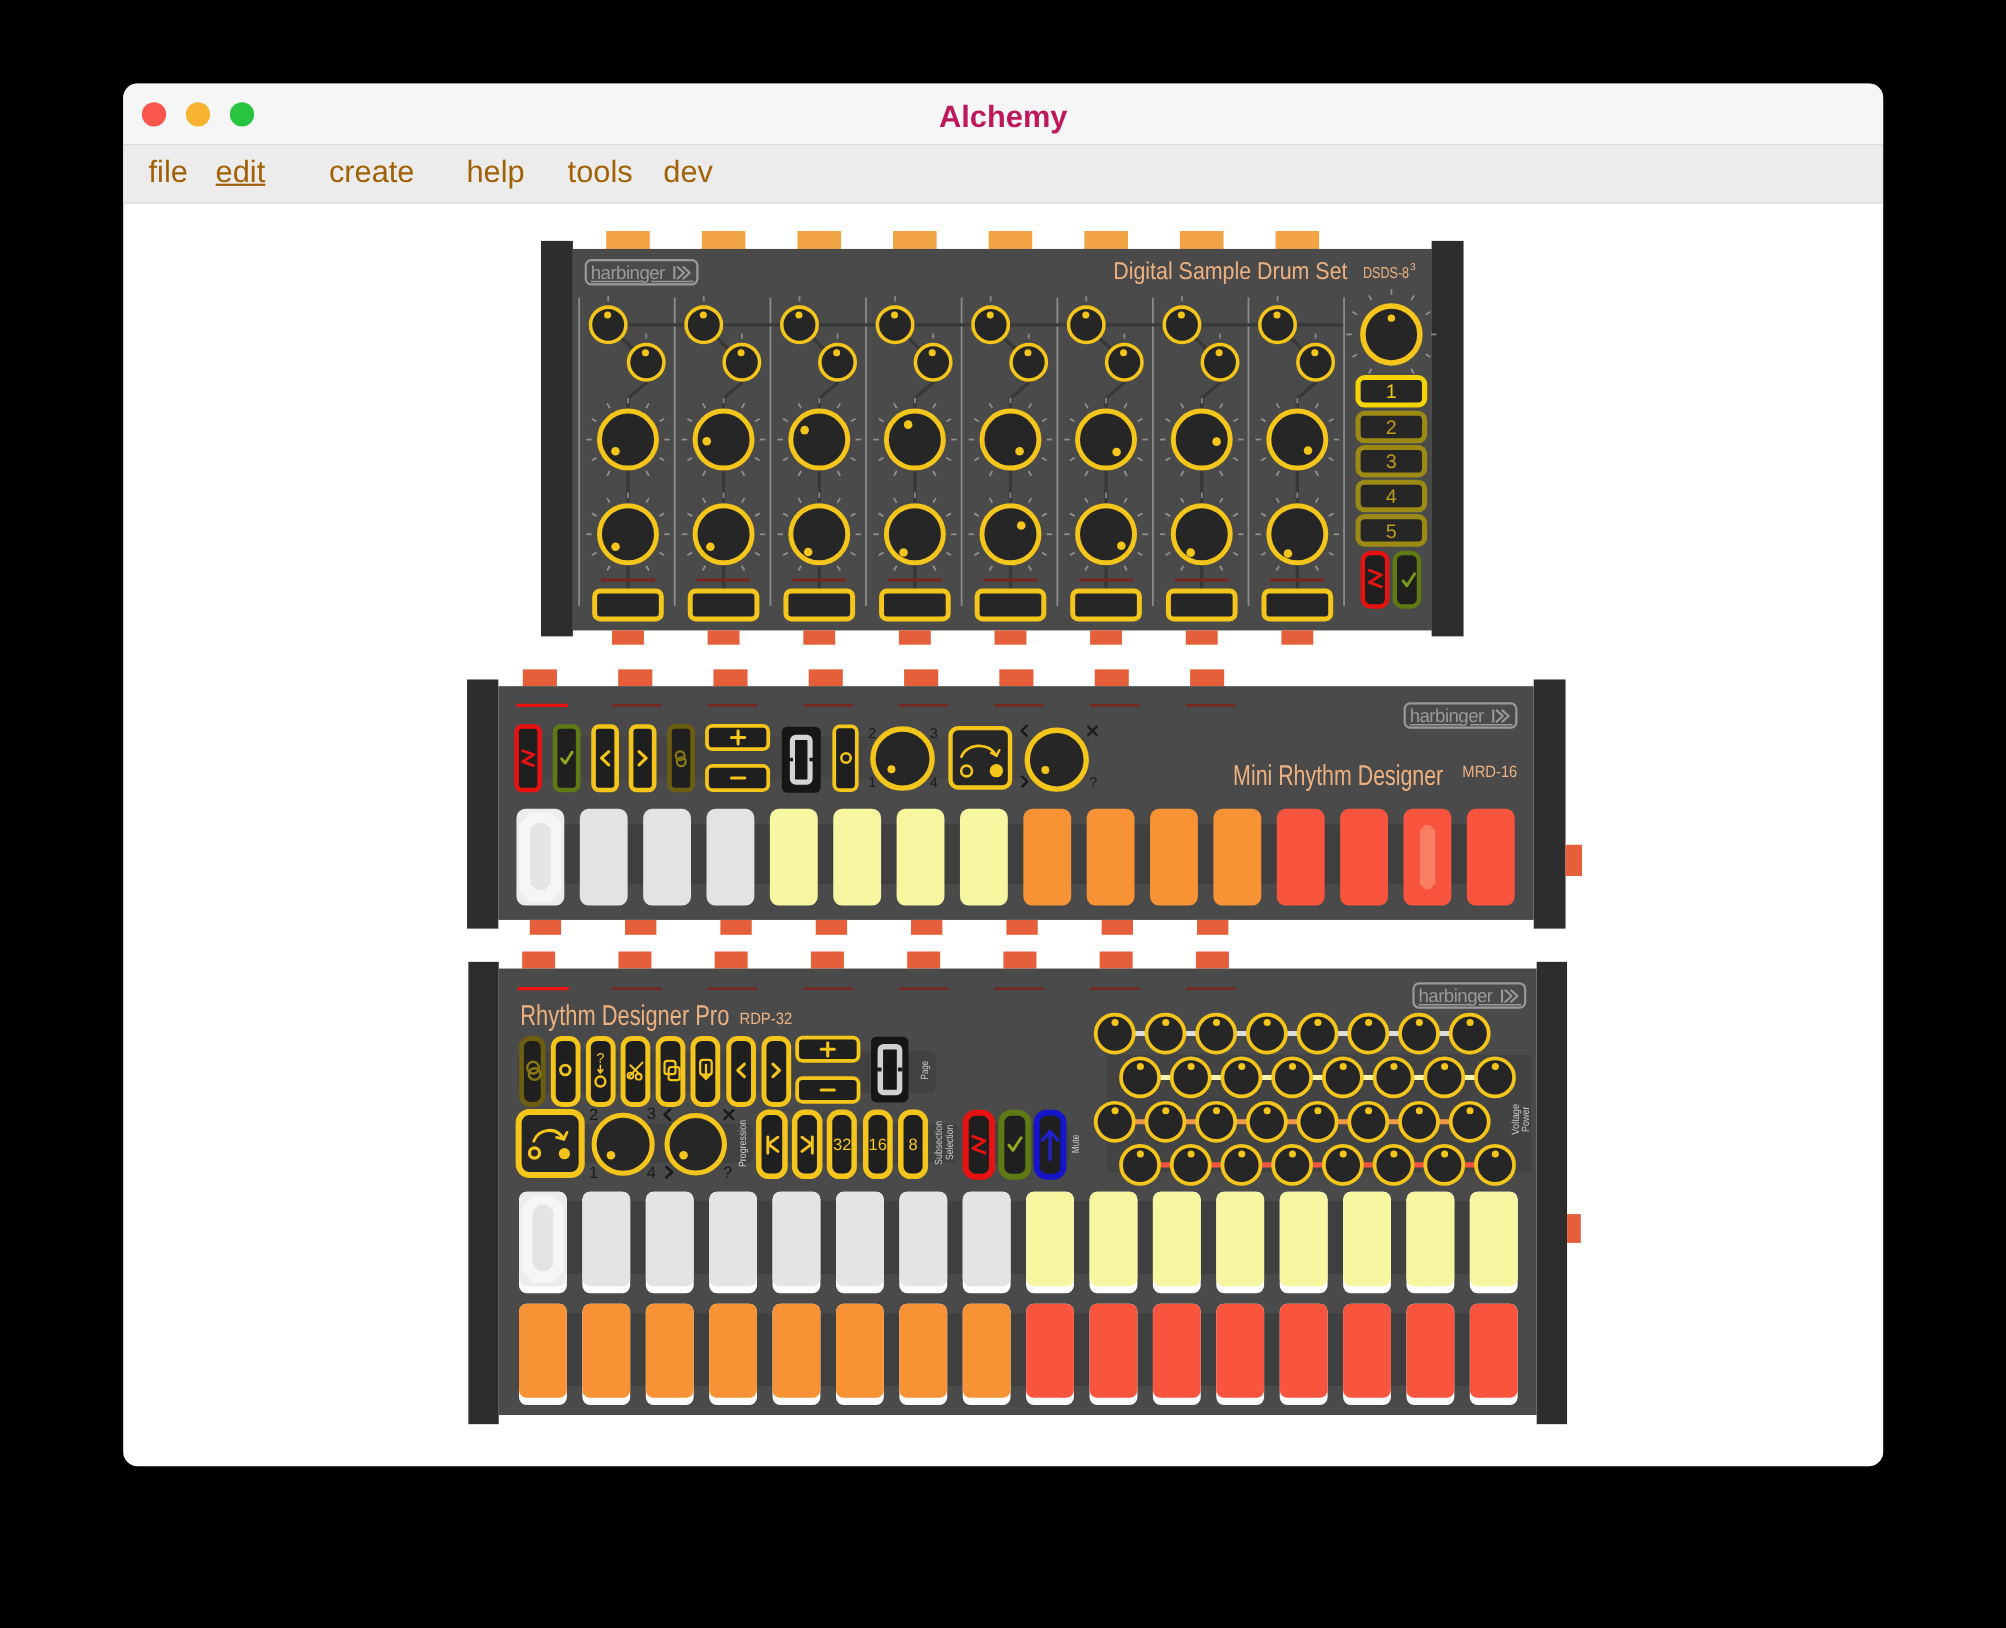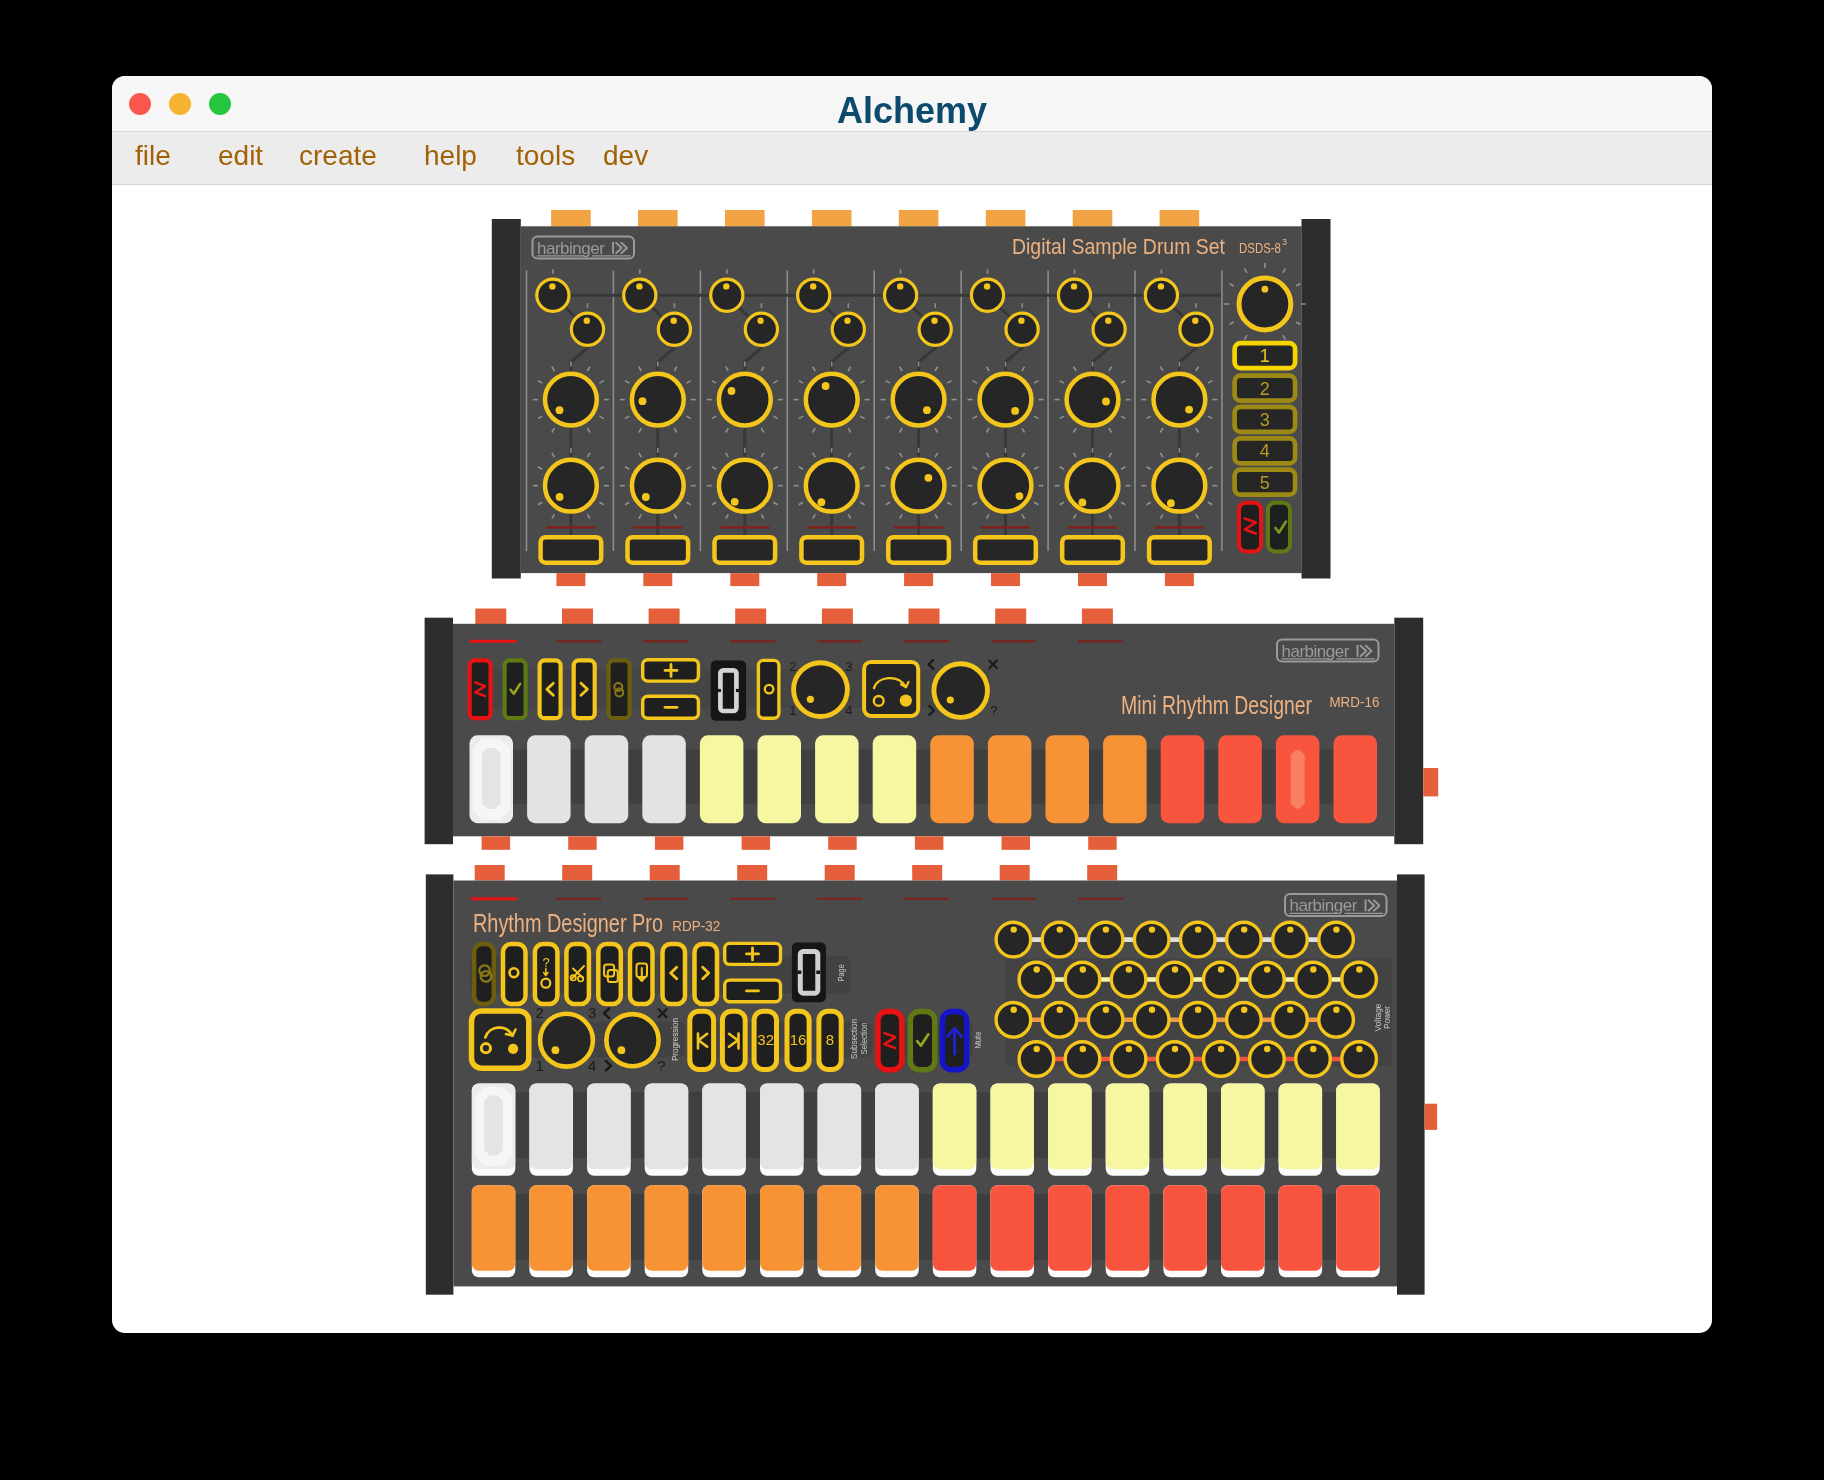--- a/index.html
+++ b/index.html
@@ -1,32 +1,32 @@
 <!DOCTYPE html>
 <html><head><meta charset="utf-8"><style>
 html,body{margin:0;padding:0;background:#000;}
 body{width:1824px;height:1480px;position:relative;font-family:"Liberation Sans",sans-serif;}
 #win{position:absolute;left:112px;top:76px;width:1600px;height:1257px;background:#fff;border-radius:13px;overflow:hidden;}
 #tbar{position:absolute;left:0;top:0;width:100%;height:55px;background:#f6f6f6;border-bottom:1px solid #d8d8d8;}
 #mbar{position:absolute;left:0;top:56px;width:100%;height:52px;background:#ececec;border-bottom:1px solid #d4d4d4;}
 .tl{position:absolute;border-radius:50%;width:22px;height:22px;top:17px;}
-#ttl{position:absolute;top:14px;width:100%;text-align:center;font-size:36px;font-weight:bold;color:#0c4a6e;}
+#ttl{position:absolute;top:14px;width:100%;text-align:center;font-size:28px;font-weight:bold;color:#be185d;}
 .mi{position:absolute;top:8px;font-size:28px;color:#a16207;}
 svg{position:absolute;left:0;top:0;}
 </style></head><body>
 <div id="win">
 <div id="tbar">
 <div class="tl" style="left:17px;background:#f9564e;"></div>
 <div class="tl" style="left:57px;background:#f5b32f;"></div>
 <div class="tl" style="left:97px;background:#27c53f;"></div>
 <div id="ttl">Alchemy</div>
 </div>
 <div id="mbar">
 <span class="mi" style="left:23px;">file</span>
-<span class="mi" style="left:106px;">edit</span>
+<span class="mi" style="left:84px;text-decoration:underline;">edit</span>
 <span class="mi" style="left:187px;text-align:center;">create</span>
 <span class="mi" style="left:312px;">help</span>
 <span class="mi" style="left:404px;">tools</span>
 <span class="mi" style="left:491px;">dev</span>
 </div>
 </div>
 <svg width="1824" height="1480" viewBox="0 0 1824 1480">
 <rect x="551.1" y="210.0" width="39.6" height="16.5" fill="#f2a444"></rect>
 <rect x="638.0" y="210.0" width="39.6" height="16.5" fill="#f2a444"></rect>
 <rect x="725.0" y="210.0" width="39.6" height="16.5" fill="#f2a444"></rect>

